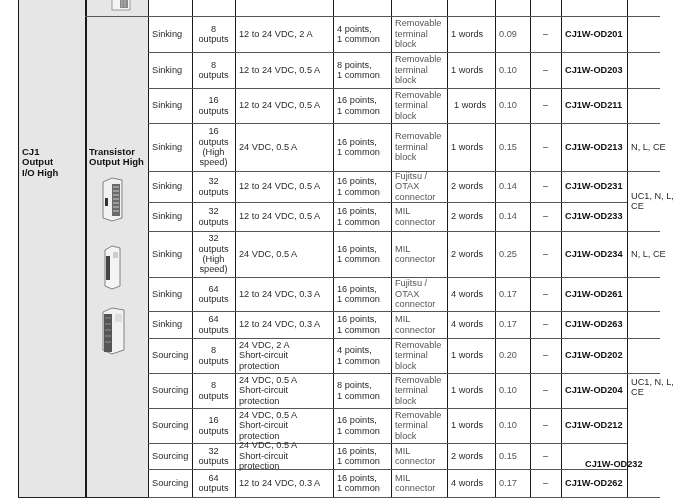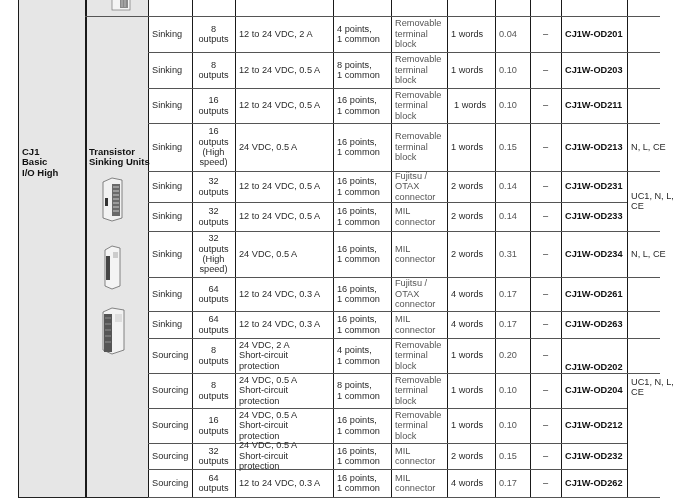--- a/index.html
+++ b/index.html
@@ -64,21 +64,21 @@
       <div>
         <div>Removable</div>
         <div>terminal</div>
         <div>block</div>
       </div>
     </div>
     <div class="cell" style="left: 447px; top: 16px; width: 48px; height: 36px;">
       <div>1 words</div>
     </div>
     <div class="cell muted" style="left: 495px; top: 16px; width: 35px; height: 36px;">
-      <div>0.04</div>
+      <div>0.09</div>
     </div>
     <div class="cell center" style="left: 530px; top: 16px; width: 31px; height: 36px;">
       <div>–</div>
     </div>
     <div class="cell bold" style="left: 561px; top: 16px; width: 66px; height: 36px;">
       <div>CJ1W-OD201</div>
     </div>
     <div class="cell" style="left: 627px; top: 16px; width: 63px; height: 36px;">
       <div></div>
     </div>
@@ -324,21 +324,21 @@
     <div class="cell muted" style="left: 391px; top: 231px; width: 56px; height: 46px;">
       <div>
         <div>MIL</div>
         <div>connector</div>
       </div>
     </div>
     <div class="cell" style="left: 447px; top: 231px; width: 48px; height: 46px;">
       <div>2 words</div>
     </div>
     <div class="cell muted" style="left: 495px; top: 231px; width: 35px; height: 46px;">
-      <div>0.31</div>
+      <div>0.25</div>
     </div>
     <div class="cell center" style="left: 530px; top: 231px; width: 31px; height: 46px;">
       <div>–</div>
     </div>
     <div class="cell bold" style="left: 561px; top: 231px; width: 66px; height: 46px;">
       <div>CJ1W-OD234</div>
     </div>
     <div class="cell" style="left: 627px; top: 231px; width: 63px; height: 46px;">
       <div>N, L, CE</div>
     </div>
@@ -461,21 +461,21 @@
     </div>
     <div class="cell" style="left: 447px; top: 338px; width: 48px; height: 35px;">
       <div>1 words</div>
     </div>
     <div class="cell muted" style="left: 495px; top: 338px; width: 35px; height: 35px;">
       <div>0.20</div>
     </div>
     <div class="cell center" style="left: 530px; top: 338px; width: 31px; height: 35px;">
       <div>–</div>
     </div>
-    <div class="cell bold" style="left: 561px; top: 350px; width: 66px; height: 35px;">
+    <div class="cell bold" style="left: 561px; top: 338px; width: 66px; height: 35px;">
       <div>CJ1W-OD202</div>
     </div>
     <div class="cell" style="left: 627px; top: 338px; width: 63px; height: 35px;">
       <div></div>
     </div>
     <div class="" style="position: absolute; left: 148px; top: 373px; width: 0px; height: 0px;"></div>
     <div class="hline" style="left: 148px; top: 408px; width: 479px;"></div>
     <div class="cell" style="left: 148px; top: 373px; width: 44px; height: 35px;">
       <div>Sourcing</div>
     </div>
@@ -589,21 +589,21 @@
     </div>
     <div class="cell" style="left: 447px; top: 443px; width: 48px; height: 26px;">
       <div>2 words</div>
     </div>
     <div class="cell muted" style="left: 495px; top: 443px; width: 35px; height: 26px;">
       <div>0.15</div>
     </div>
     <div class="cell center" style="left: 530px; top: 443px; width: 31px; height: 26px;">
       <div>–</div>
     </div>
-    <div class="cell bold" style="left: 561px; top: 443px; width: 66px; height: 26px;">
+    <div class="cell bold" style="left: 581px; top: 443px; width: 66px; height: 26px; align-items: flex-end;">
       <div>CJ1W-OD232</div>
     </div>
     <div class="" style="position: absolute; left: 148px; top: 469px; width: 0px; height: 0px;"></div>
     <div class="hline" style="left: 148px; top: 497px; width: 512px;"></div>
     <div class="cell" style="left: 148px; top: 469px; width: 44px; height: 28px;">
       <div>Sourcing</div>
     </div>
     <div class="cell center" style="left: 192px; top: 469px; width: 43px; height: 28px;">
       <div>
         <div>64</div>
@@ -648,26 +648,26 @@
     <div class="cell" style="left: 627px; top: 373px; width: 63px; height: 124px; align-items: flex-start; padding-top: 4px;">
       <div>
         <div>UC1, N, L,</div>
         <div>CE</div>
       </div>
     </div>
   </div>
 
 <div class="series">
   <div>CJ1</div>
-  <div>Basic</div>
+  <div>Output</div>
   <div>I/O High</div>
 </div>
 <div class="group">
   <div>Transistor</div>
-  <div>Sinking Units</div>
+  <div>Output High</div>
 </div>
 
 <svg class="unit-img" style="left:108px;top:-4px" width="28" height="18" viewBox="0 0 28 18">
   <rect x="4" y="0" width="18" height="14" fill="#f4f4f4" stroke="#777" stroke-width="0.7"></rect>
   <rect x="12" y="2" width="8" height="10" fill="#888"></rect>
   <line x1="14" y1="3" x2="14" y2="11" stroke="#ddd" stroke-width="0.6"></line>
   <line x1="17" y1="3" x2="17" y2="11" stroke="#ddd" stroke-width="0.6"></line>
 </svg>
 <svg class="unit-img" style="left:100px;top:176px" width="26" height="46" viewBox="0 0 26 46">
   <polygon points="3,6 12,2 22,4 22,42 12,45 3,42" fill="#f2f2f2" stroke="#555" stroke-width="0.7"></polygon>

